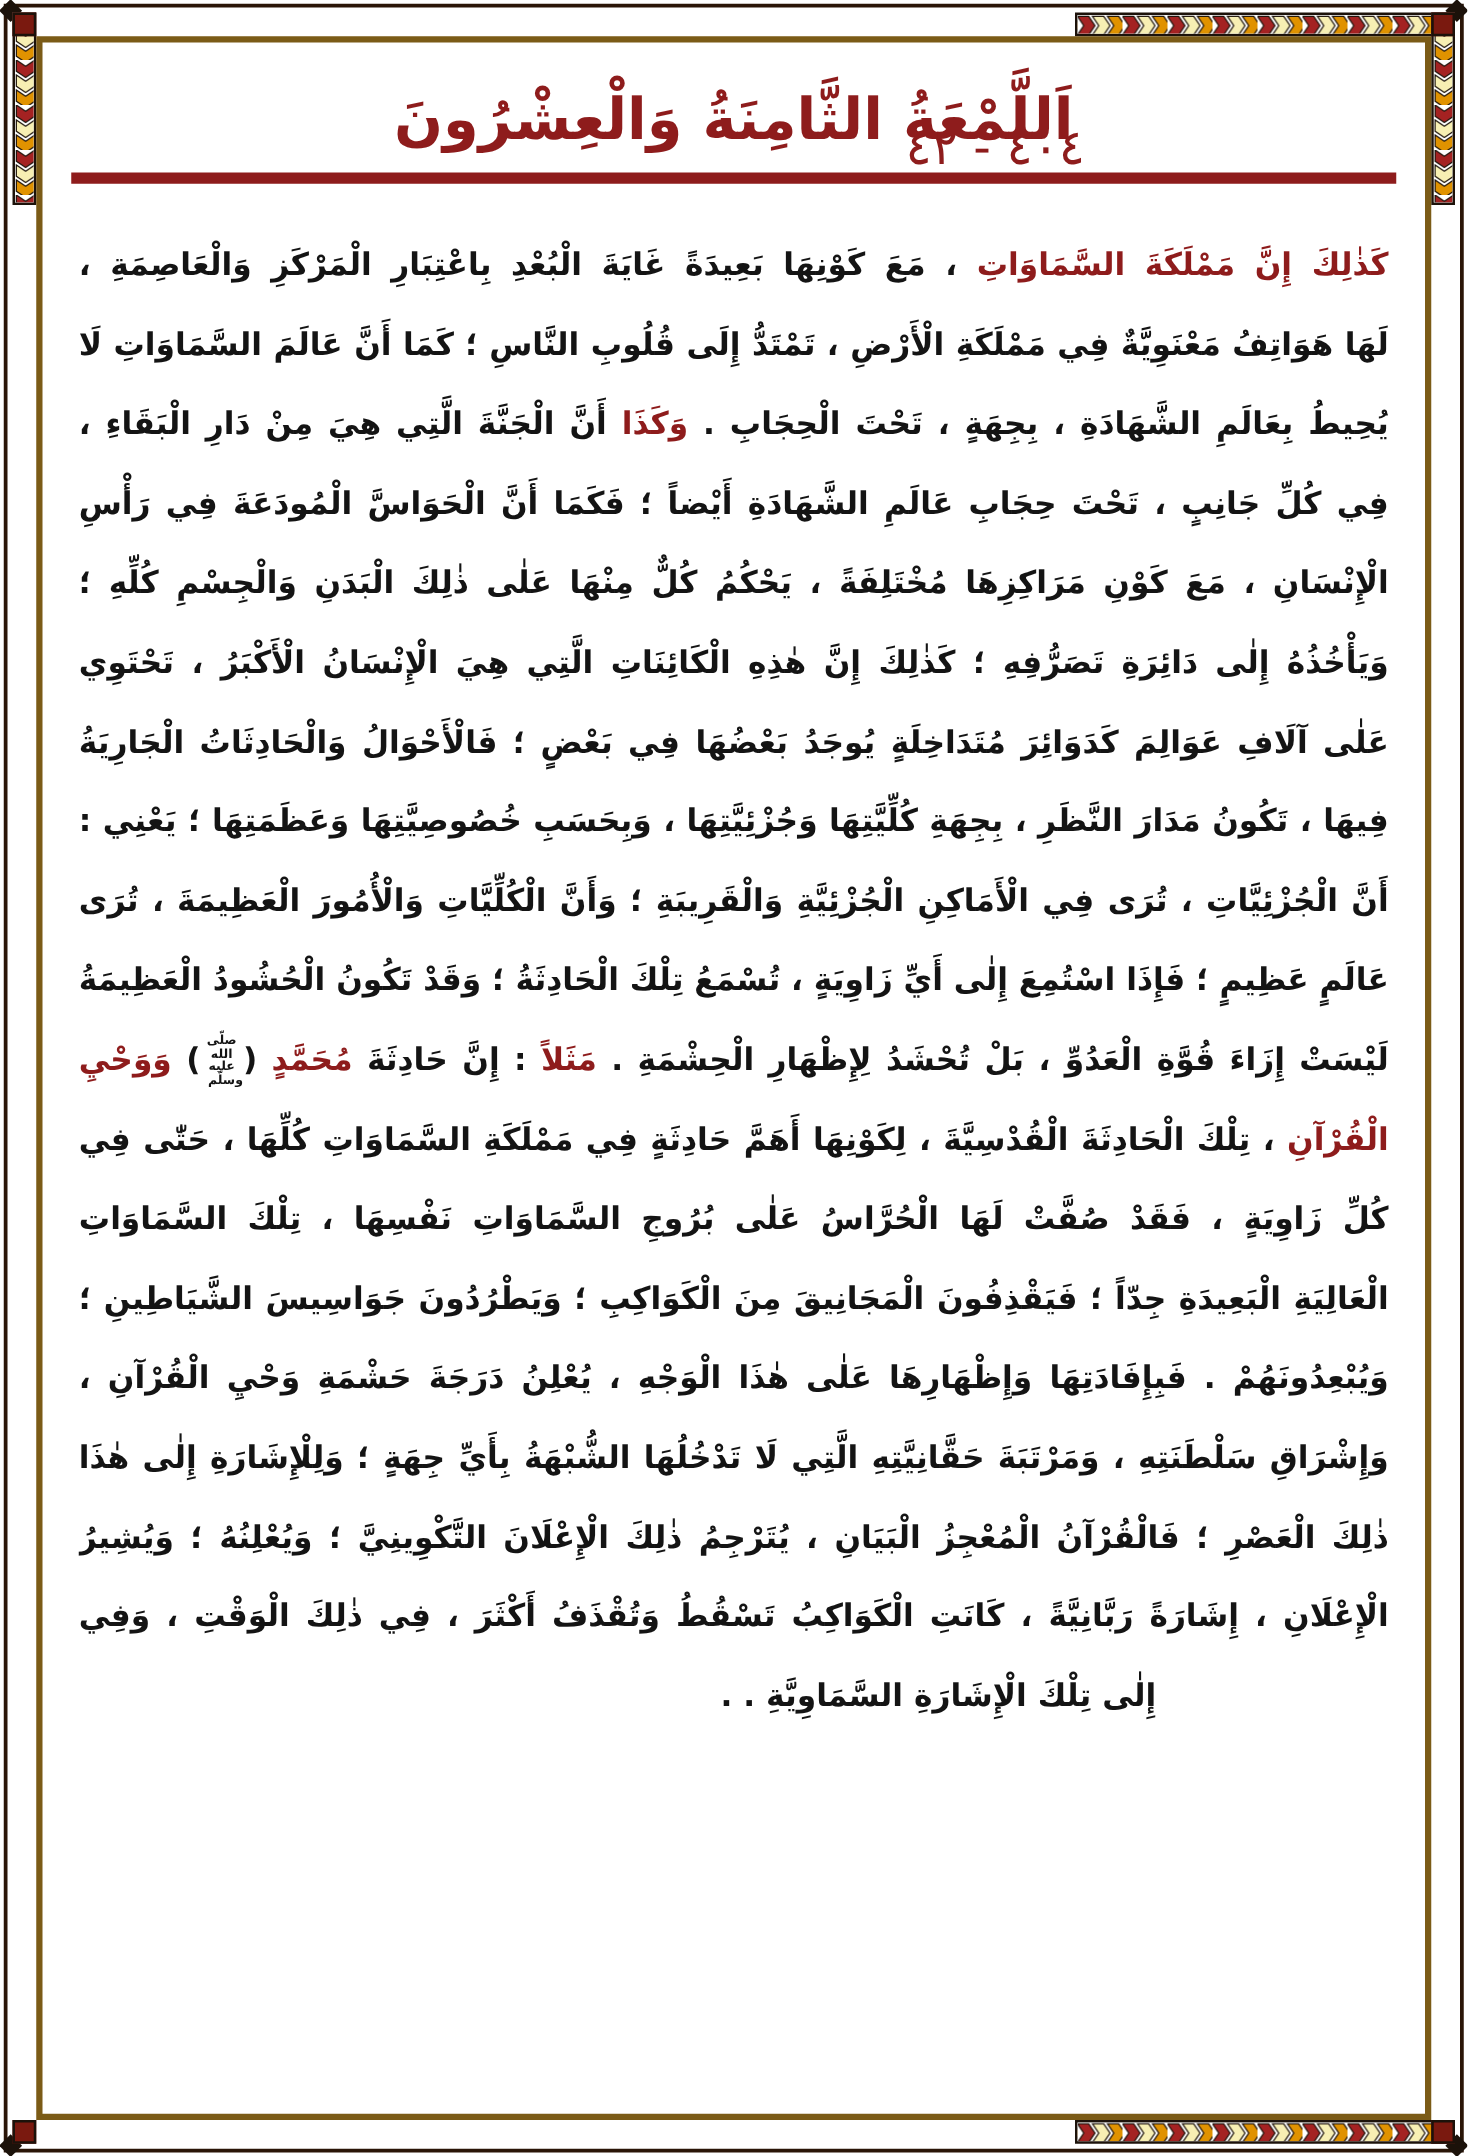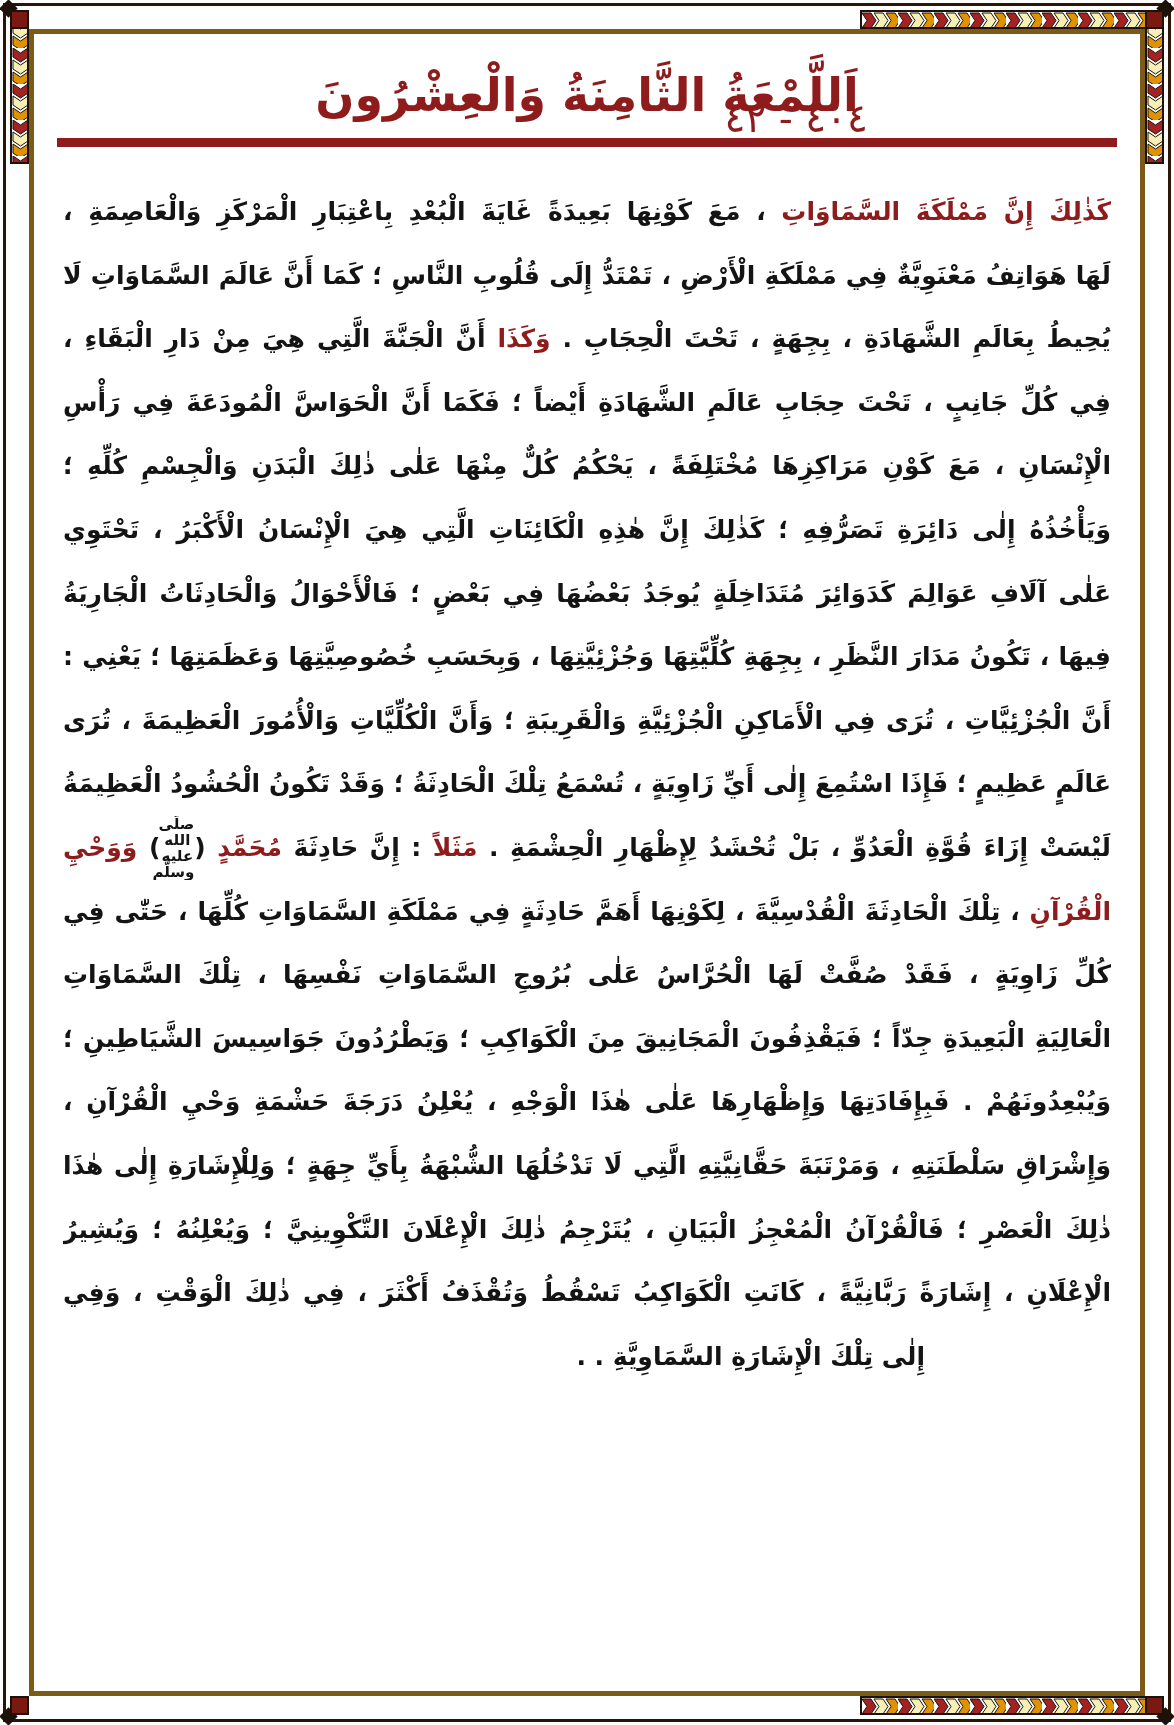--- a/index.html
+++ b/index.html
@@ -39,21 +39,21 @@
   .pageno{position:absolute;top:62px;right:272px;color:var(--red);
           font-size:39px;font-weight:normal;direction:ltr;white-space:nowrap;}
   .rule{height:5px;margin:0 23px;border-top:6px solid var(--red);border-bottom:3px solid var(--red);}
 
   .body{margin:33px 29px 0 29px;color:var(--ink);}
   .line{direction:rtl;text-align:justify;text-align-last:justify;
         font-size:25px;font-weight:bold;line-height:63.6px;height:63.6px;
         overflow:hidden;white-space:normal;}
   .line.final{text-align-last:right;padding-left:0;padding-right:186px;}
   .red{color:var(--red);}
-  .saw{display:inline-block;width:34px;font-size:15px;line-height:1.05;
+  .saw{display:inline-block;width:34px;font-size:10px;line-height:1.05;
        text-align:center;vertical-align:middle;font-weight:bold;}
 </style>
 </head>
 <body>
 
 <div class="page">
 
   <div class="outer-line">
     <div class="corner-tick tl"></div>
     <div class="corner-tick tr"></div>

